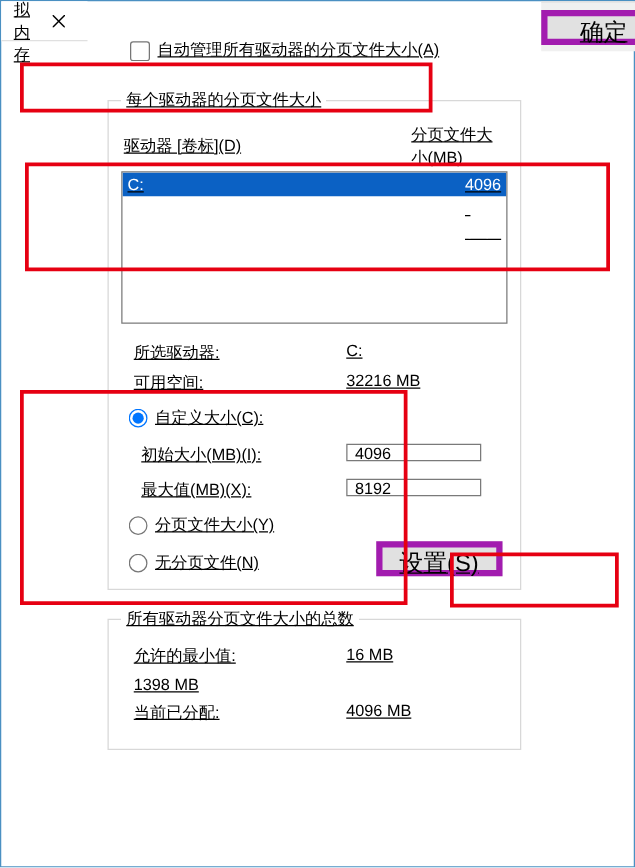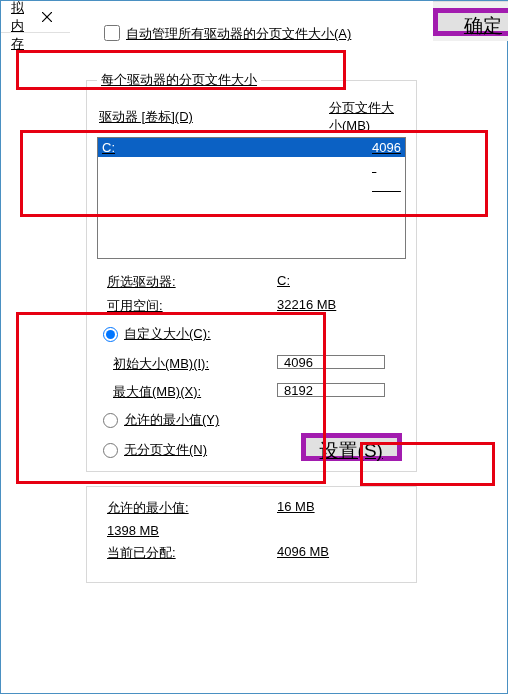--- a/index.html
+++ b/index.html
@@ -43,21 +43,21 @@
   border: 3px solid #e60012;
   position: absolute;
   pointer-events: none;
 }
 .hl1 { left: 16px; top: 50px; width: 330px; height: 40px; }
 .hl2 { left: 20px; top: 130px; width: 468px; height: 87px; }
 .hl3 { left: 16px; top: 312px; width: 310px; height: 172px; }
 .hl4 { left: 360px; top: 442px; width: 135px; height: 44px; }
 .chk-row {
   display: flex;
-  align-items: flex-start;
+  align-items: flex-end;
   height: 24px;
   margin-top: 10px;
   margin-bottom: 8px;
   padding-left: 18px;
 }
 input[type=checkbox] {
   width: 16px; height: 16px; margin-right: 6px;
 }
 fieldset {
   border: 1px solid #d8d8d8;
@@ -199,33 +199,34 @@
         <span class="lbl">初始大小(MB)(I):</span>
         <input type="text" value="4096" style="">
       </div>
       <div class="sz-row">
         <span class="lbl">最大值(MB)(X):</span>
         <input type="text" value="8192" style="">
       </div>
 
       <div class="radio-row">
         <input type="radio" name="szmode" style="">
-        <span>允许的最小值(Y)</span>
+        <span>分页文件大小(Y)</span>
       </div>
       <div class="radio-row">
         <input type="radio" name="szmode" style="">
         <span>无分页文件(N)</span>
       </div>
 
       <div class="set-btn-row">
         <button class="btn">设置(S)</button>
       </div>
     </fieldset>
 
     <fieldset class="totals">
+      <legend>所有驱动器分页文件大小的总数</legend>
       <div class="kv-row">
         <span class="k">允许的最小值:</span>
         <span>16 MB</span>
       </div>
       <div class="kv-row">
         <span>1398 MB</span>
       </div>
       <div class="kv-row" style="margin-bottom:10px">
         <span class="k">当前已分配:</span>
         <span>4096 MB</span>

